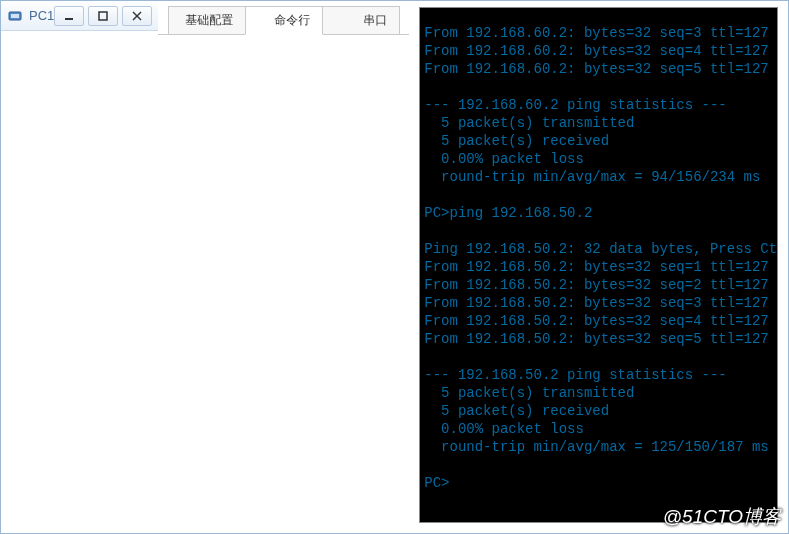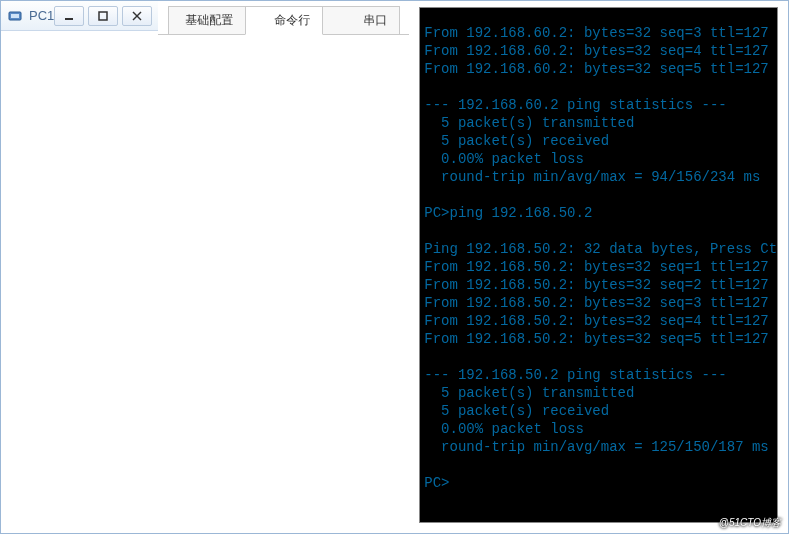--- a/index.html
+++ b/index.html
@@ -92,21 +92,21 @@
     padding: 16px 4px;
     white-space: pre;
     height: 100%;
     overflow: hidden;
   }
   .watermark {
     position: absolute;
     right: 8px;
     bottom: 4px;
     color: #fff;
-    font-size: 10px;
+    font-size: 19px;
     font-style: italic;
     text-shadow: 0 0 3px #000, 0 0 3px #000;
     pointer-events: none;
   }
 </style>
 </head>
 <body>
 
 <div class="window">
   <div class="titlebar">

